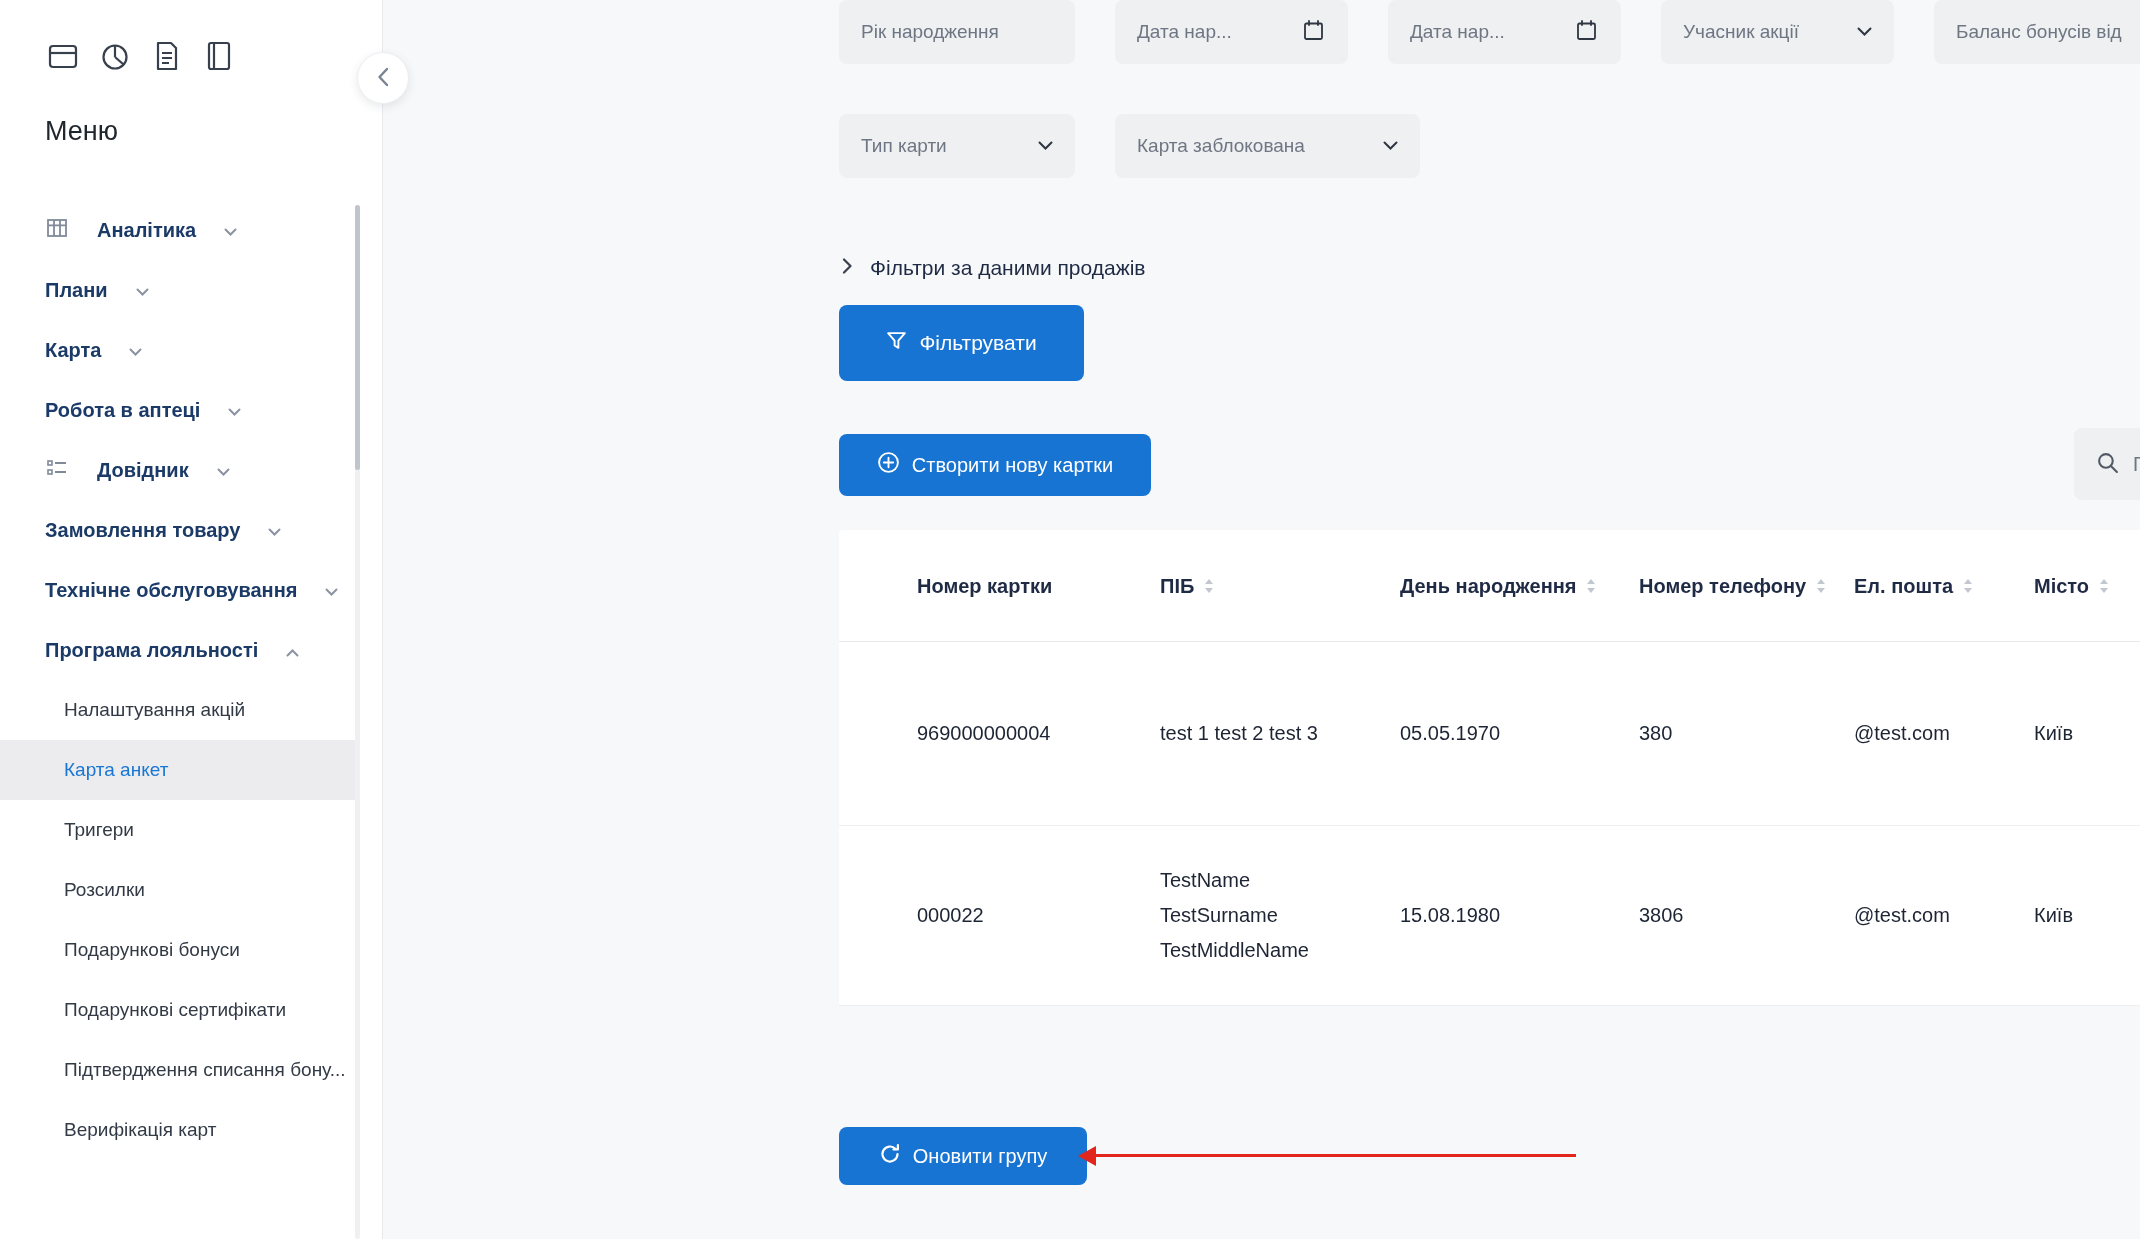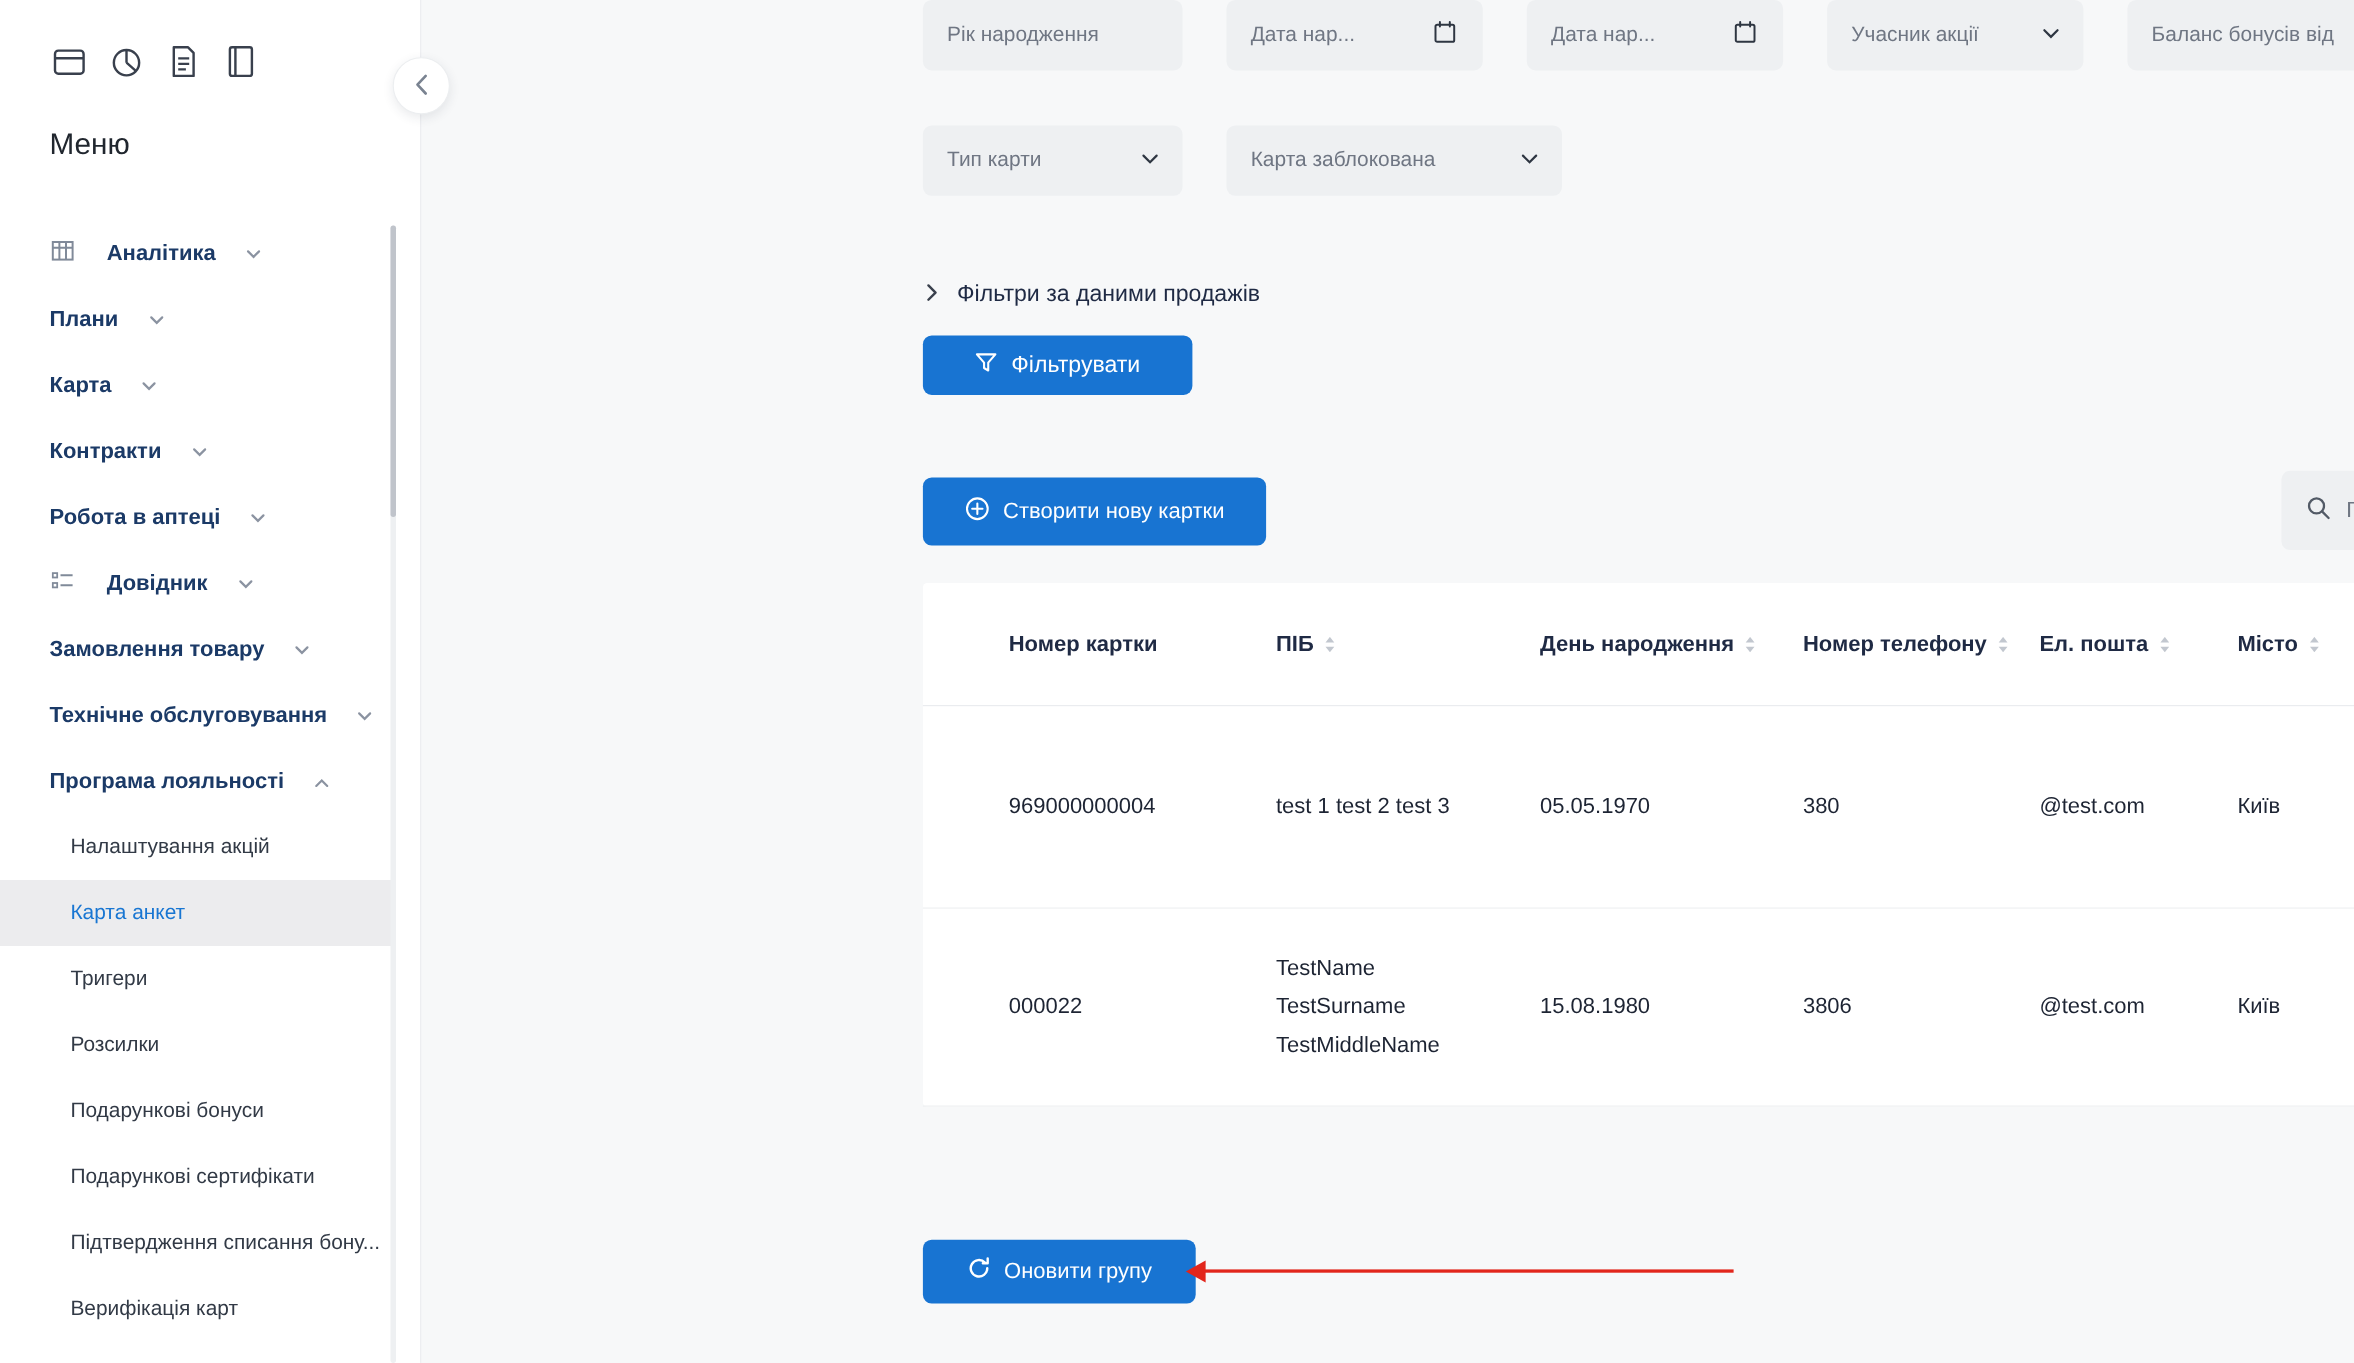--- a/index.html
+++ b/index.html
@@ -32,21 +32,21 @@
   .filter-row.r2 { top:114px; }
   .fbox { height:64px; background:#eef0f2; border-radius:8px; display:flex; align-items:center; justify-content:space-between; padding:0 22px; cursor:pointer; }
   .fbox .flabel { font-size:19px; color:#6f7683; white-space:nowrap; }
   .w236{width:236px;} .w233{width:233px;} .w238{width:238px;} .w305{width:305px;}
 
   .sales-toggle { position:absolute; left:458px; top:256px; display:flex; align-items:center; gap:18px; cursor:pointer; }
   .sales-toggle .slabel { font-size:21px; color:#1f2a44; }
 
   .btn { border:none; border-radius:8px; display:flex; align-items:center; justify-content:center; gap:12px; cursor:pointer; font-family:inherit; }
   .btn-blue { background:#1874d2; color:#fff; }
-  .filter-btn { position:absolute; left:455px; top:305px; width:245px; height:54px; font-size:21px; }
+  .filter-btn { position:absolute; left:455px; top:305px; width:245px; height:76px; font-size:21px; }
   .create-btn { position:absolute; left:455px; top:434px; width:312px; height:62px; font-size:20px; }
 
   .search-box { position:absolute; left:1690px; top:428px; width:378px; height:72px; background:#eef0f2; border-radius:8px; display:flex; align-items:center; padding:0 22px; gap:14px; }
   .search-box input { border:none; outline:none; background:transparent; font-family:inherit; font-size:20px; color:#3a414d; width:100%; }
   .search-box input::placeholder { color:#6f7683; }
 
   
   .table { position:absolute; left:455px; top:530px; width:1611px; background:#fff; border-radius:4px; }
   .trow { display:grid; grid-template-columns:52px 243px 240px 239px 215px 180px 130px 1fr; align-items:center; padding:0 24px 0 26px; }
   .thead { height:112px; border-bottom:1px solid #e8eaee; }
@@ -116,26 +116,20 @@
               <path d="M1.5 1.5l5 5 5-5" fill="none" stroke="#8b93a1" stroke-width="2" stroke-linecap="round"></path>
             </svg></span>
       </div>
       <div class="menu-item">
         <span class="label">Карта</span>
         <span class="chev"><svg width="13" height="9" viewBox="0 0 13 9">
               <path d="M1.5 1.5l5 5 5-5" fill="none" stroke="#8b93a1" stroke-width="2" stroke-linecap="round"></path>
             </svg></span>
       </div>
       <div class="menu-item">
-        <span class="label">Контракти</span>
-        <span class="chev"><svg width="13" height="9" viewBox="0 0 13 9">
-              <path d="M1.5 1.5l5 5 5-5" fill="none" stroke="#8b93a1" stroke-width="2" stroke-linecap="round"></path>
-            </svg></span>
-      </div>
-      <div class="menu-item">
         <span class="label">Робота в аптеці</span>
         <span class="chev"><svg width="13" height="9" viewBox="0 0 13 9">
               <path d="M1.5 1.5l5 5 5-5" fill="none" stroke="#8b93a1" stroke-width="2" stroke-linecap="round"></path>
             </svg></span>
       </div>
       <div class="menu-item">
         <span><svg width="24" height="24" viewBox="0 0 24 24">
               <rect x="3" y="5" width="4" height="4" fill="none" stroke="#808a99" stroke-width="1.6"></rect>
               <rect x="3" y="14" width="4" height="4" fill="none" stroke="#808a99" stroke-width="1.6"></rect>
               <path d="M10 7h11M10 16h11" stroke="#808a99" stroke-width="1.8"></path>

